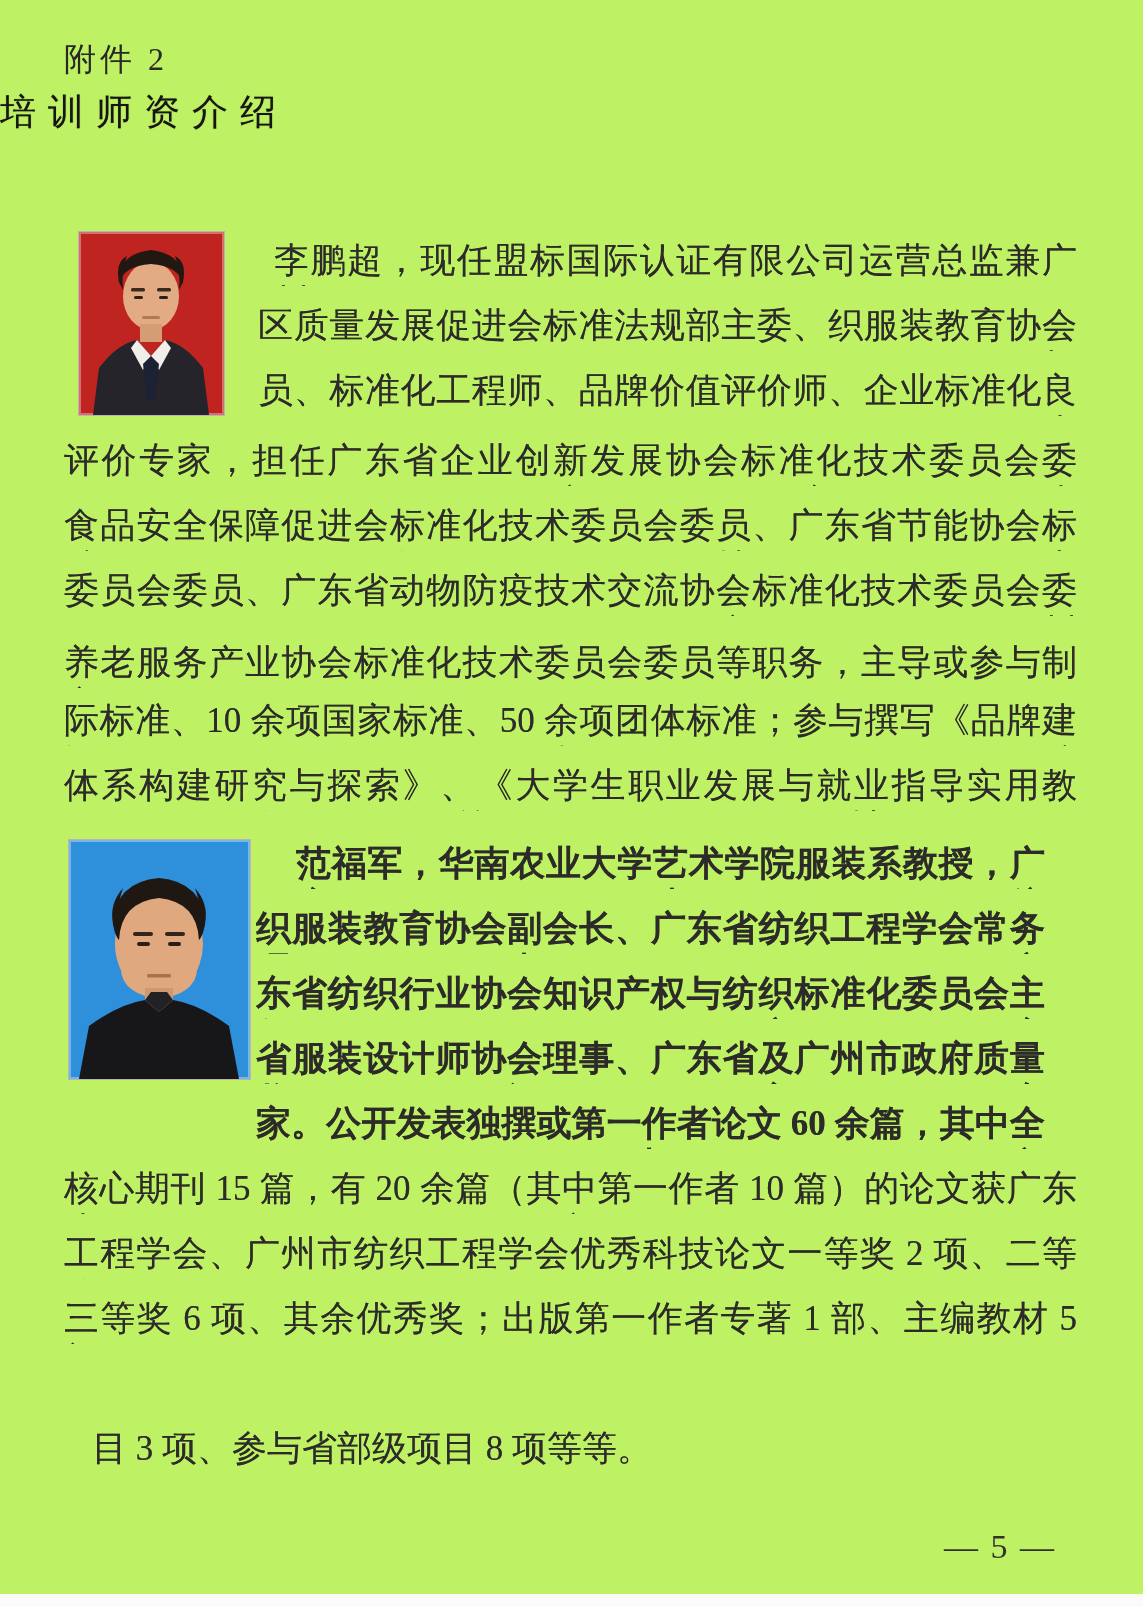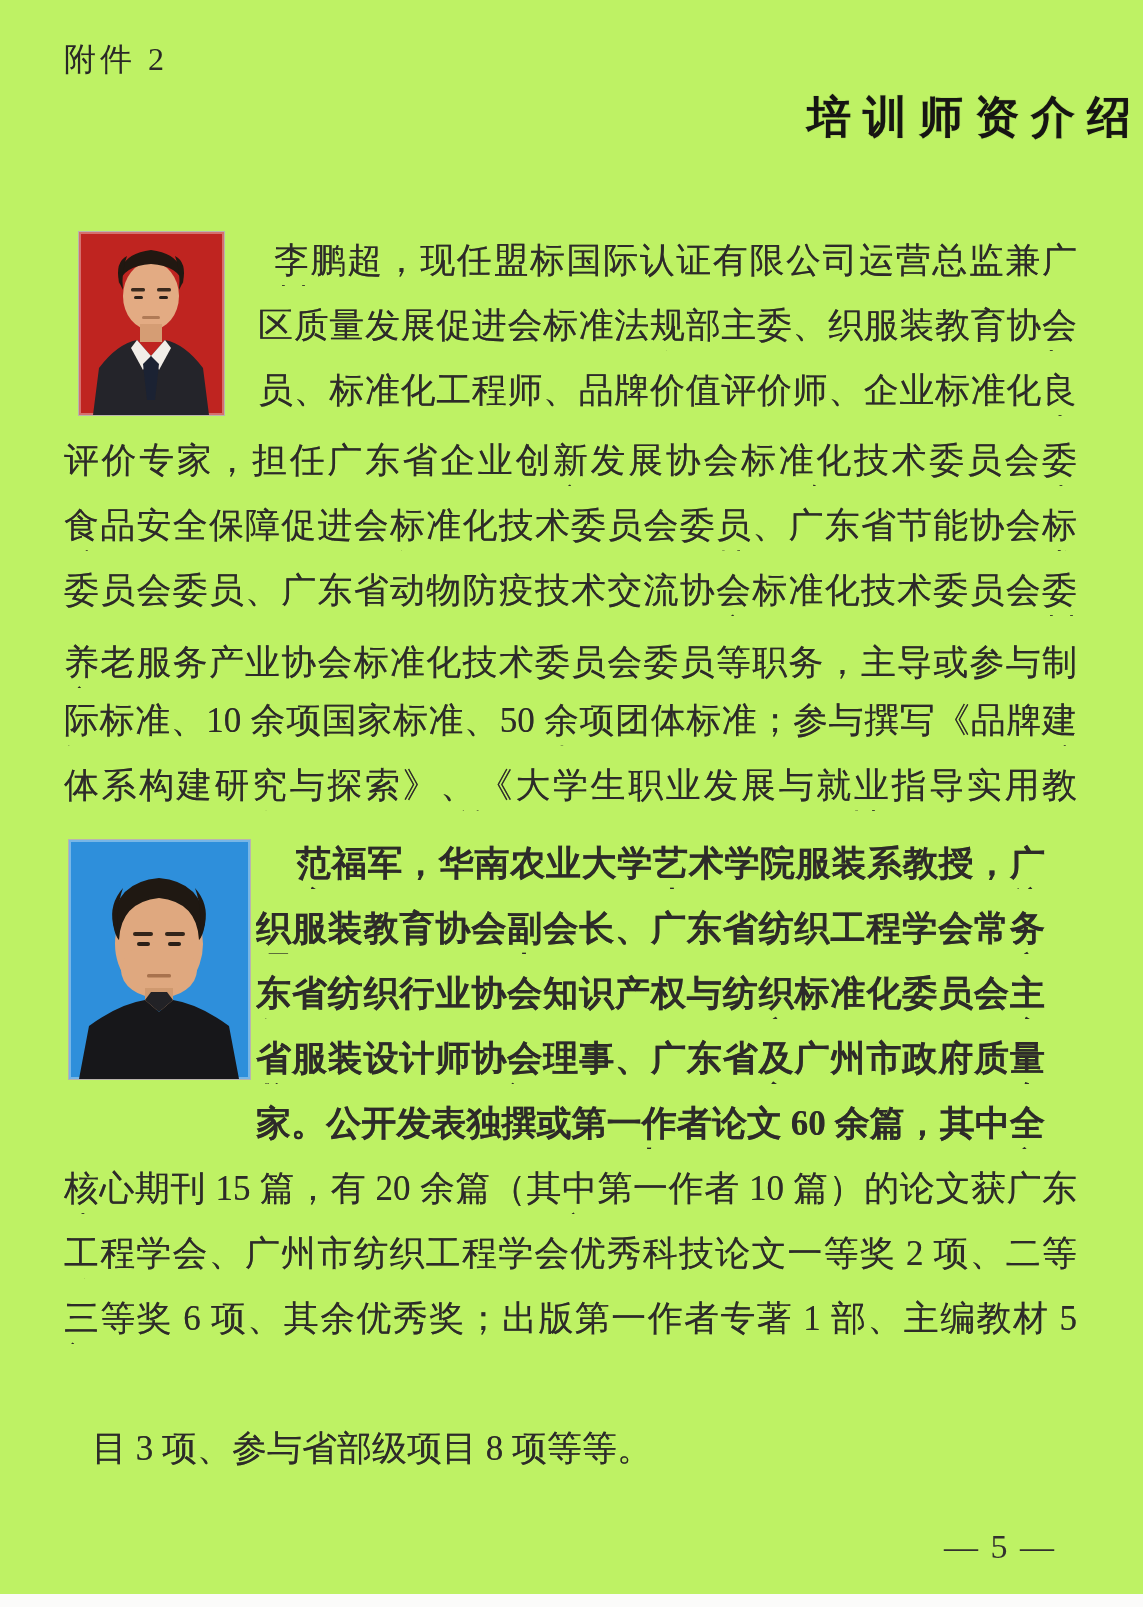--- a/index.html
+++ b/index.html
@@ -10,21 +10,21 @@
     overflow:hidden;
     font-family:"Liberation Serif", serif;
     color:#2d2b29;
   }
   .attachment-label{
     position:absolute;left:64px;top:38px;
     font-size:32px;letter-spacing:4px;color:#2a2826;
   }
   .doc-title{
     position:absolute;left:0;top:88px;width:100%;
-    text-align:right;font-size:44px;font-weight:bold;
+    text-align:left;font-size:36px;font-weight:normal;
     letter-spacing:12px;color:#161513;
     text-shadow:0 0 1px rgba(0,0,0,.45);
   }
   .photo{
     position:absolute;border:1px solid #b9b4ae;
     box-shadow:0 0 0 2px rgba(255,255,255,.35) inset;
   }
   .photo svg{display:block;width:100%;height:100%;}
   #photo-1{left:78px;top:231px;width:145px;height:183px;}
   #photo-2{left:68px;top:839px;width:181px;height:239px;}

